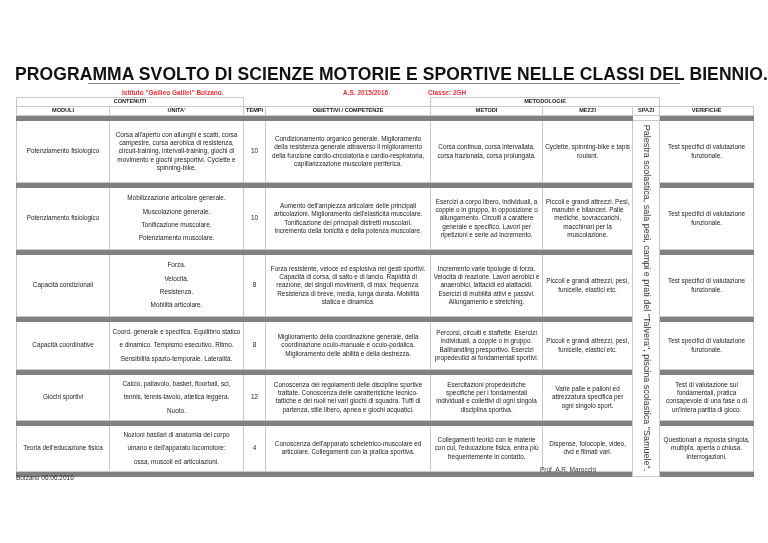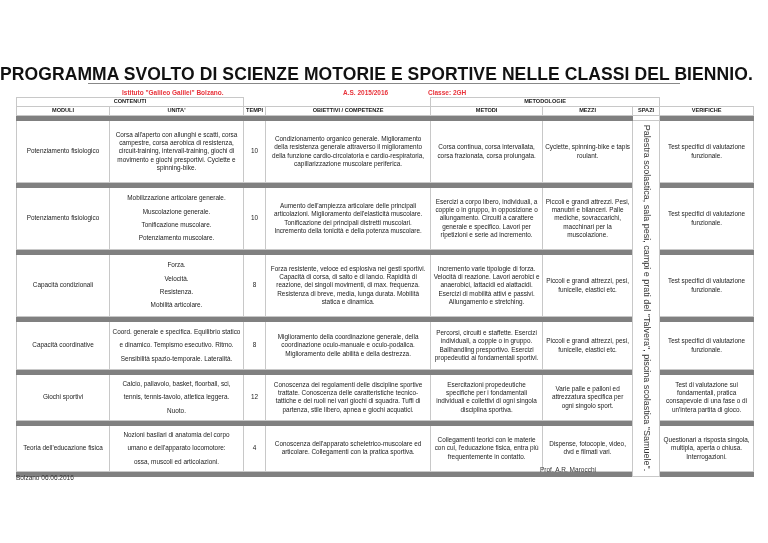--- a/index.html
+++ b/index.html
@@ -1,18 +1,18 @@
 <!DOCTYPE html>
 <html><head>
 <meta charset="utf-8">
 <style>
   html, body { margin:0; padding:0; background:#ffffff; }
   body { width:768px; height:543px; position:relative; overflow:hidden;
          font-family:"Liberation Sans", sans-serif; color:#222; }
-  .title { position:absolute; left:0; top:64px; width:768px; text-align:left;
+  .title { position:absolute; left:0; top:64px; width:768px; text-align:right;
            font-weight:bold; font-size:17.5px; color:#111; letter-spacing:0.1px; }
   .title-rule { position:absolute; left:88px; top:83px; width:592px; height:1px; background:#888; }
   .meta { position:absolute; top:89px; font-size:6.5px; font-weight:bold; color:#e8323a; }
   .meta.inst { left:122px; }
   .meta.year { left:343px; }
   .meta.cls  { left:428px; }
 
   table.prog { position:absolute; left:16px; top:97px; border-collapse:collapse;
                table-layout:fixed; font-size:6.4px; }
   table.prog td, table.prog th { border:1px solid #c8c8c8; padding:0 2px; text-align:center;

